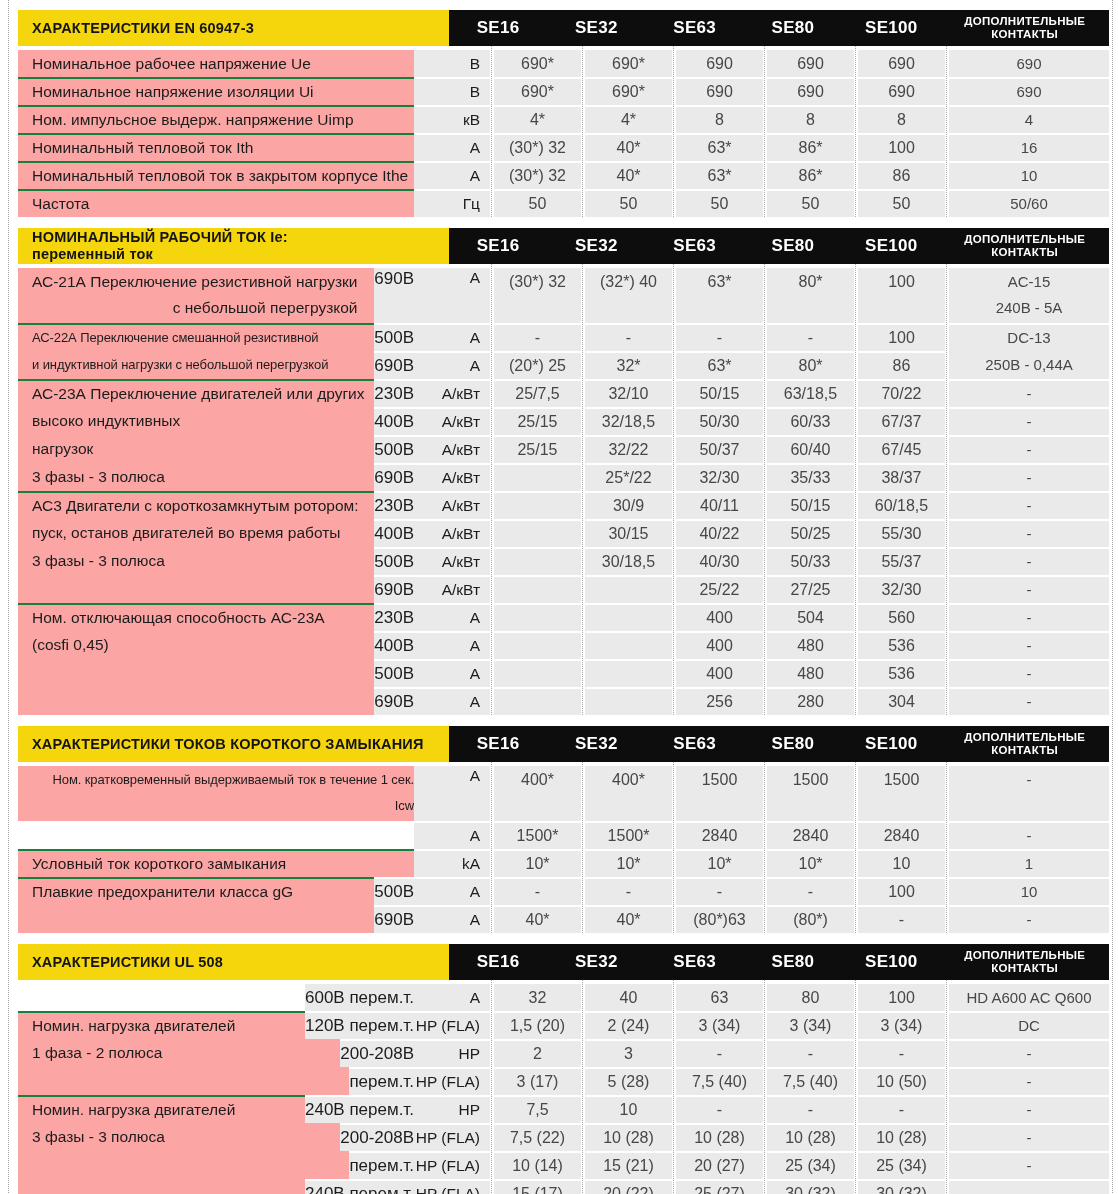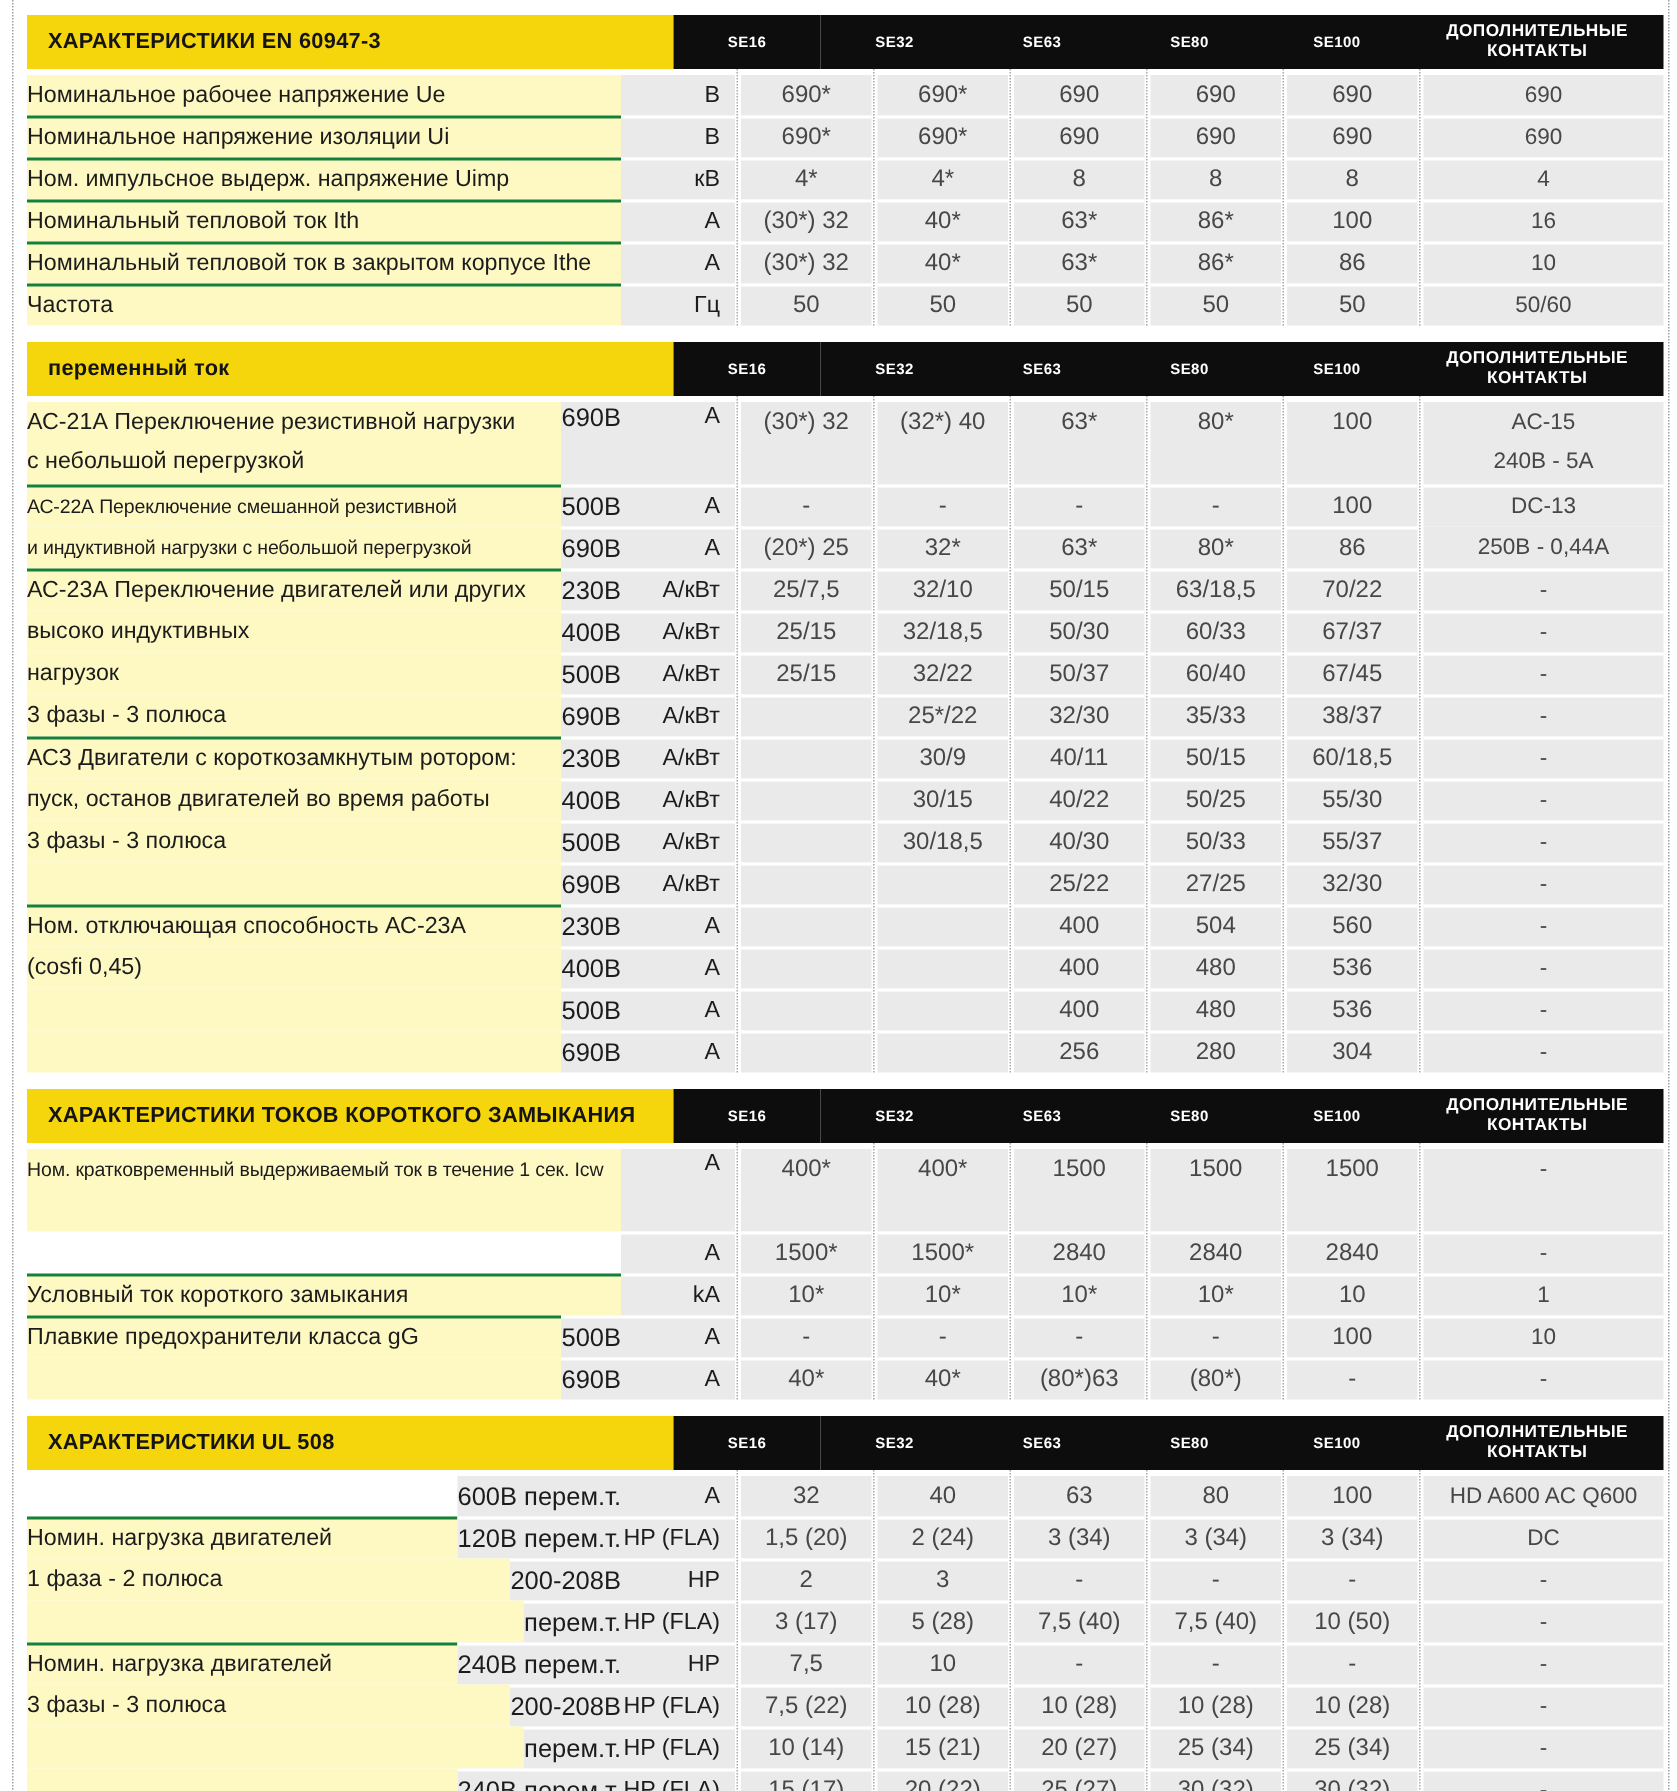--- a/index.html
+++ b/index.html
@@ -11,28 +11,28 @@
   .edge.r { right: -4px; }
 
   .section { position: relative; margin-bottom: 11px; }
   .vline { position: absolute; top: 0; bottom: 0; width: 0; border-left: 1px dotted #a8a8a8; }
 
   .hrow { display: flex; gap: 0; margin-bottom: 4px; position: relative; z-index: 1; }
   .ytitle { width: 472px; background: #F5D60C; min-height: 36px; display: flex; flex-direction: column;
             justify-content: center; padding-left: 14px; }
   .t1, .t2 { font-weight: bold; font-size: 14.5px; color: #141414; letter-spacing: .2px; line-height: 17px; }
   .chead { width: 108px; background: #0D0D0D; color: #fff; display: flex; align-items: center;
-           justify-content: center; font-weight: bold; font-size: 10px; letter-spacing: .3px; }
+           justify-content: center; font-weight: bold; font-size: 17px; letter-spacing: .3px; }
   .chead.last { width: 184px; font-size: 11.5px; line-height: 13px; text-align: center; padding: 0 6px; }
 
   .row { display: flex; gap: 4px; min-height: 27px; position: relative; z-index: 1; }
   .row.tall { min-height: 55px; }
   .left { width: 472px; display: flex; }
-  .desc { flex: 1; background: #fef9c3; display: flex; align-items: center; 
-          font-size: 15.5px; color: #1c1c1c; white-space: pre-line; line-height: 26px; }
+  .desc { flex: 1; background: #fca5a5; display: flex; align-items: center; padding-left: 14px;
+          font-size: 15.5px; color: #1c1c1c; white-space: pre-line; line-height: 26px; text-align: right; }
   .row.small .desc { font-size: 13px; letter-spacing: -0.1px; }
   .vu { display: flex; background: #EAEAEA; margin-left: auto; }
   .volt { display: flex; align-items: center; justify-content: flex-end; font-size: 17px; color: #1c1c1c; }
   .unit { width: 76px; display: flex; align-items: center; justify-content: flex-end; padding-right: 10px;
           font-size: 15.5px; color: #1c1c1c; }
   .val { width: 87px; background: #EAEAEA; display: flex; align-items: center; justify-content: center;
          font-size: 16px; color: #474747; white-space: pre-line; text-align: center; line-height: 26px; }
   .val.last { width: 160px; font-size: 15px; }
 
   .row.tall .desc, .row.tall .val, .row.tall .volt, .row.tall .unit { align-items: flex-start; padding-top: 1px; }
@@ -152,20 +152,21 @@
       <div class="vline" style="left: 473px;"></div>
       <div class="vline" style="left: 564px;"></div>
       <div class="vline" style="left: 655px;"></div>
       <div class="vline" style="left: 746px;"></div>
       <div class="vline" style="left: 837px;"></div>
       <div class="vline" style="left: 928px;"></div>
     </div>
     <div class="section">
       <div class="hrow">
         <div class="ytitle">
+          <div class="t1">НОМИНАЛЬНЫЙ РАБОЧИЙ ТОК Ie:</div>
           <div class="t2">переменный ток</div>
         </div>
         <div class="chead">SE16</div>
         <div class="chead">SE32</div>
         <div class="chead">SE63</div>
         <div class="chead">SE80</div>
         <div class="chead">SE100</div>
         <div class="chead last">ДОПОЛНИТЕЛЬНЫЕ КОНТАКТЫ</div>
       </div>
       <div class="row tall">

